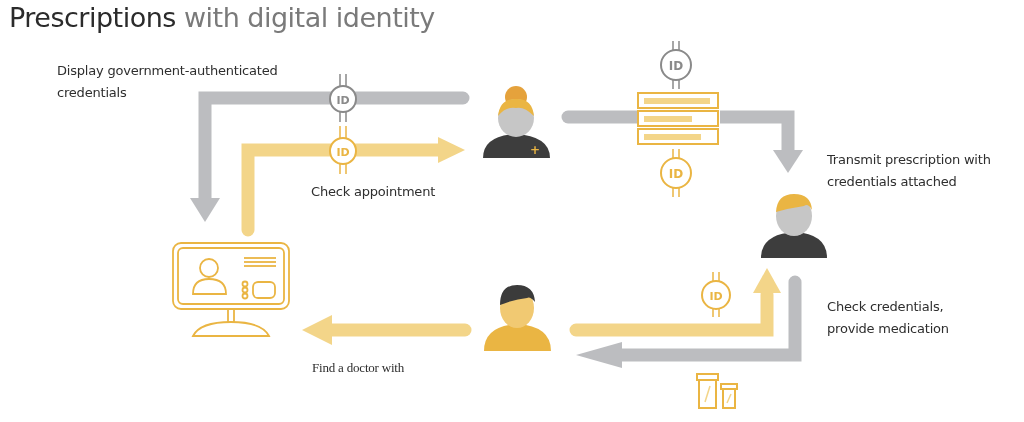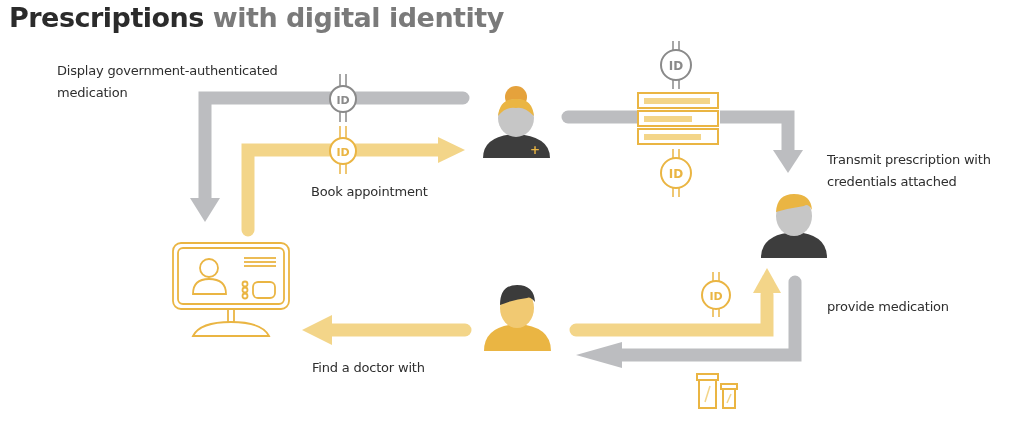--- a/index.html
+++ b/index.html
@@ -1,18 +1,18 @@
 <!DOCTYPE html>
 <html><head>
 <meta charset="utf-8">
 <style>
   html, body { margin: 0; padding: 0; background: #ffffff; }
   body { width: 1024px; height: 422px; position: relative; overflow: hidden;
          font-family: "DejaVu Sans", sans-serif; }
-  .title { position: absolute; left: 9px; top: 2px; font-size: 27px; font-weight: bold;
+  .title { position: absolute; left: 9px; top: 2px; font-size: 27px; font-weight: normal;
            letter-spacing: -0.5px; white-space: nowrap; }
   .title .t1 { color: #2b2b2b; }
   .title .t2 { color: #7a7a7a; }
   .label { position: absolute; font-size: 13px; line-height: 22px; color: #2e2e2e;
            letter-spacing: -0.2px; white-space: nowrap; }
   svg.diagram { position: absolute; left: 0; top: 0; }
 </style>
 </head>
 <body>
 
@@ -150,31 +150,32 @@
     <circle cx="245" cy="296" r="2.5"></circle>
     <rect x="253" y="282" width="22" height="16" rx="5"></rect>
     <line x1="228" y1="309" x2="228" y2="322"></line>
     <line x1="234" y1="309" x2="234" y2="322"></line>
     <path d="M 193 336 Q 200 322 231 322 Q 262 322 269 336 Z"></path>
   </g>
 </svg>
 
 <div class="label" style="left:57px; top:60px;">
   <div>Display government-authenticated</div>
-  <div>medication</div>
+  <div>credentials</div>
 </div>
 
 <div class="label" style="left:311px; top:181px;">
-  <div>Book appointment</div>
+  <div>Check appointment</div>
 </div>
 
 <div class="label" style="left:827px; top:101px;margin-top:48px;">
   <div>Transmit prescription with</div>
   <div>credentials attached</div>
 </div>
 
 <div class="label" style="left:827px; top:296px;">
+  <div>Check credentials,</div>
   <div>provide medication</div>
 </div>
 
-<div class="label" style="left:312px; top:357px;">
+<div class="label" style="left:312px; top:357px;font-family:Liberation Serif, serif;">
   <div>Find a doctor with</div>
 </div>
 
 </body></html>

